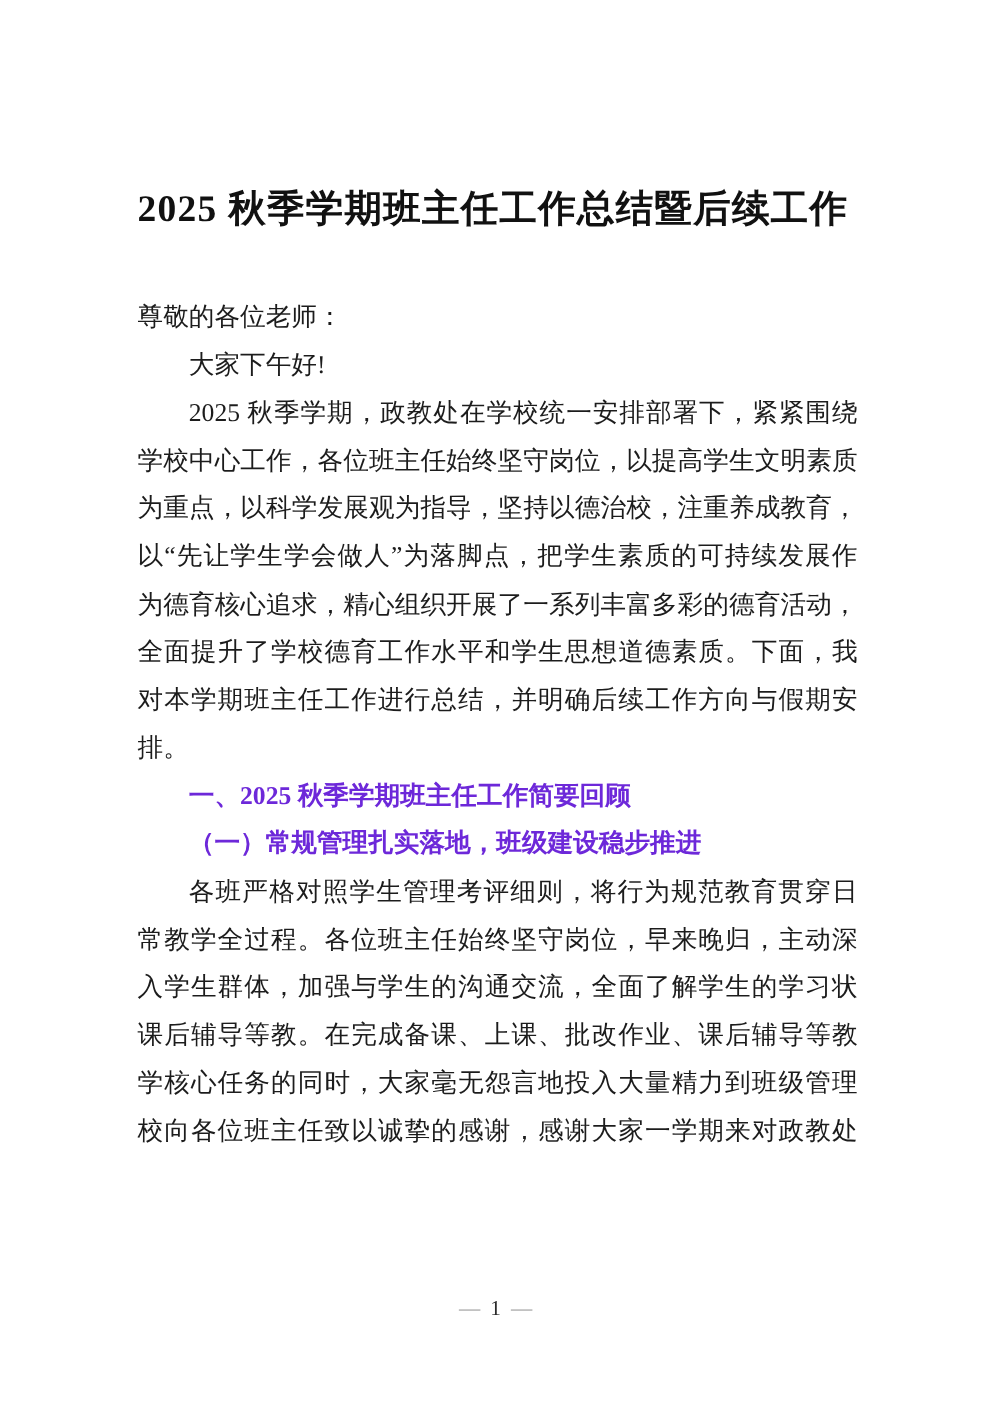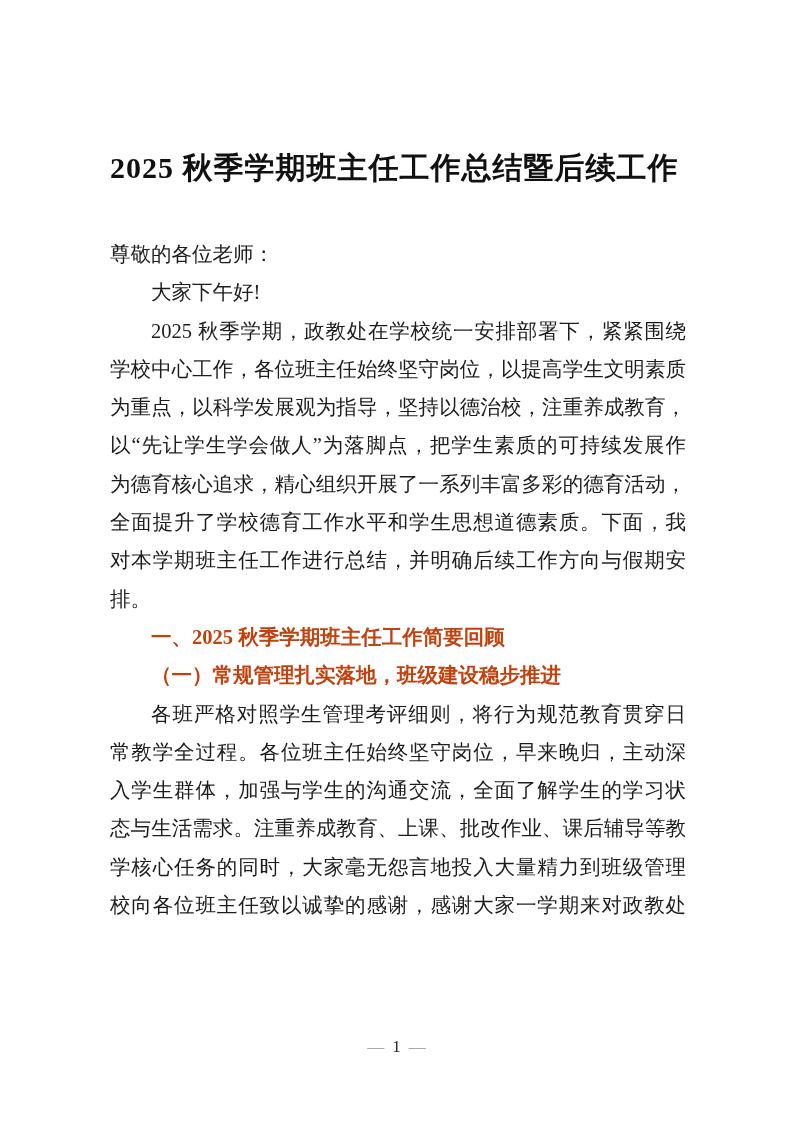--- a/index.html
+++ b/index.html
@@ -54,21 +54,21 @@
     text-align: left;
   }
   .indent2 {
     text-indent: 2em;
   }
   .heading {
     height: 38.3px;
     font-weight: bold;
     text-indent: 2em;
     text-align: left;
-    color: #c2410c;
+    color: #6d28d9;
   }
   .footer {
     position: absolute;
     left: 0;
     top: 1036px;
     width: 793px;
     text-align: center;
     font-size: 17px;
     line-height: 22px;
   }
@@ -106,21 +106,21 @@
         <div class="line last">排。</div>
       </div>
 
       <div class="heading">一、2025 秋季学期班主任工作简要回顾</div>
       <div class="heading">（一）常规管理扎实落地，班级建设稳步推进</div>
 
       <div>
         <div class="line first">各班严格对照学生管理考评细则，将行为规范教育贯穿日</div>
         <div class="line">常教学全过程。各位班主任始终坚守岗位，早来晚归，主动深</div>
         <div class="line">入学生群体，加强与学生的沟通交流，全面了解学生的学习状</div>
-        <div class="line">态与生活需求。注重养成教育、上课、批改作业、课后辅导等教</div>
+        <div class="line">课后辅导等教。在完成备课、上课、批改作业、课后辅导等教</div>
         <div class="line">学核心任务的同时，大家毫无怨言地投入大量精力到班级管理</div>
         <div class="line">校向各位班主任致以诚挚的感谢，感谢大家一学期来对政教处</div>
       </div>
     </div>
 
   </div>
 
   <div class="footer">
     <span class="dash">—</span><span class="num">1</span><span class="dash">—</span>
   </div>

